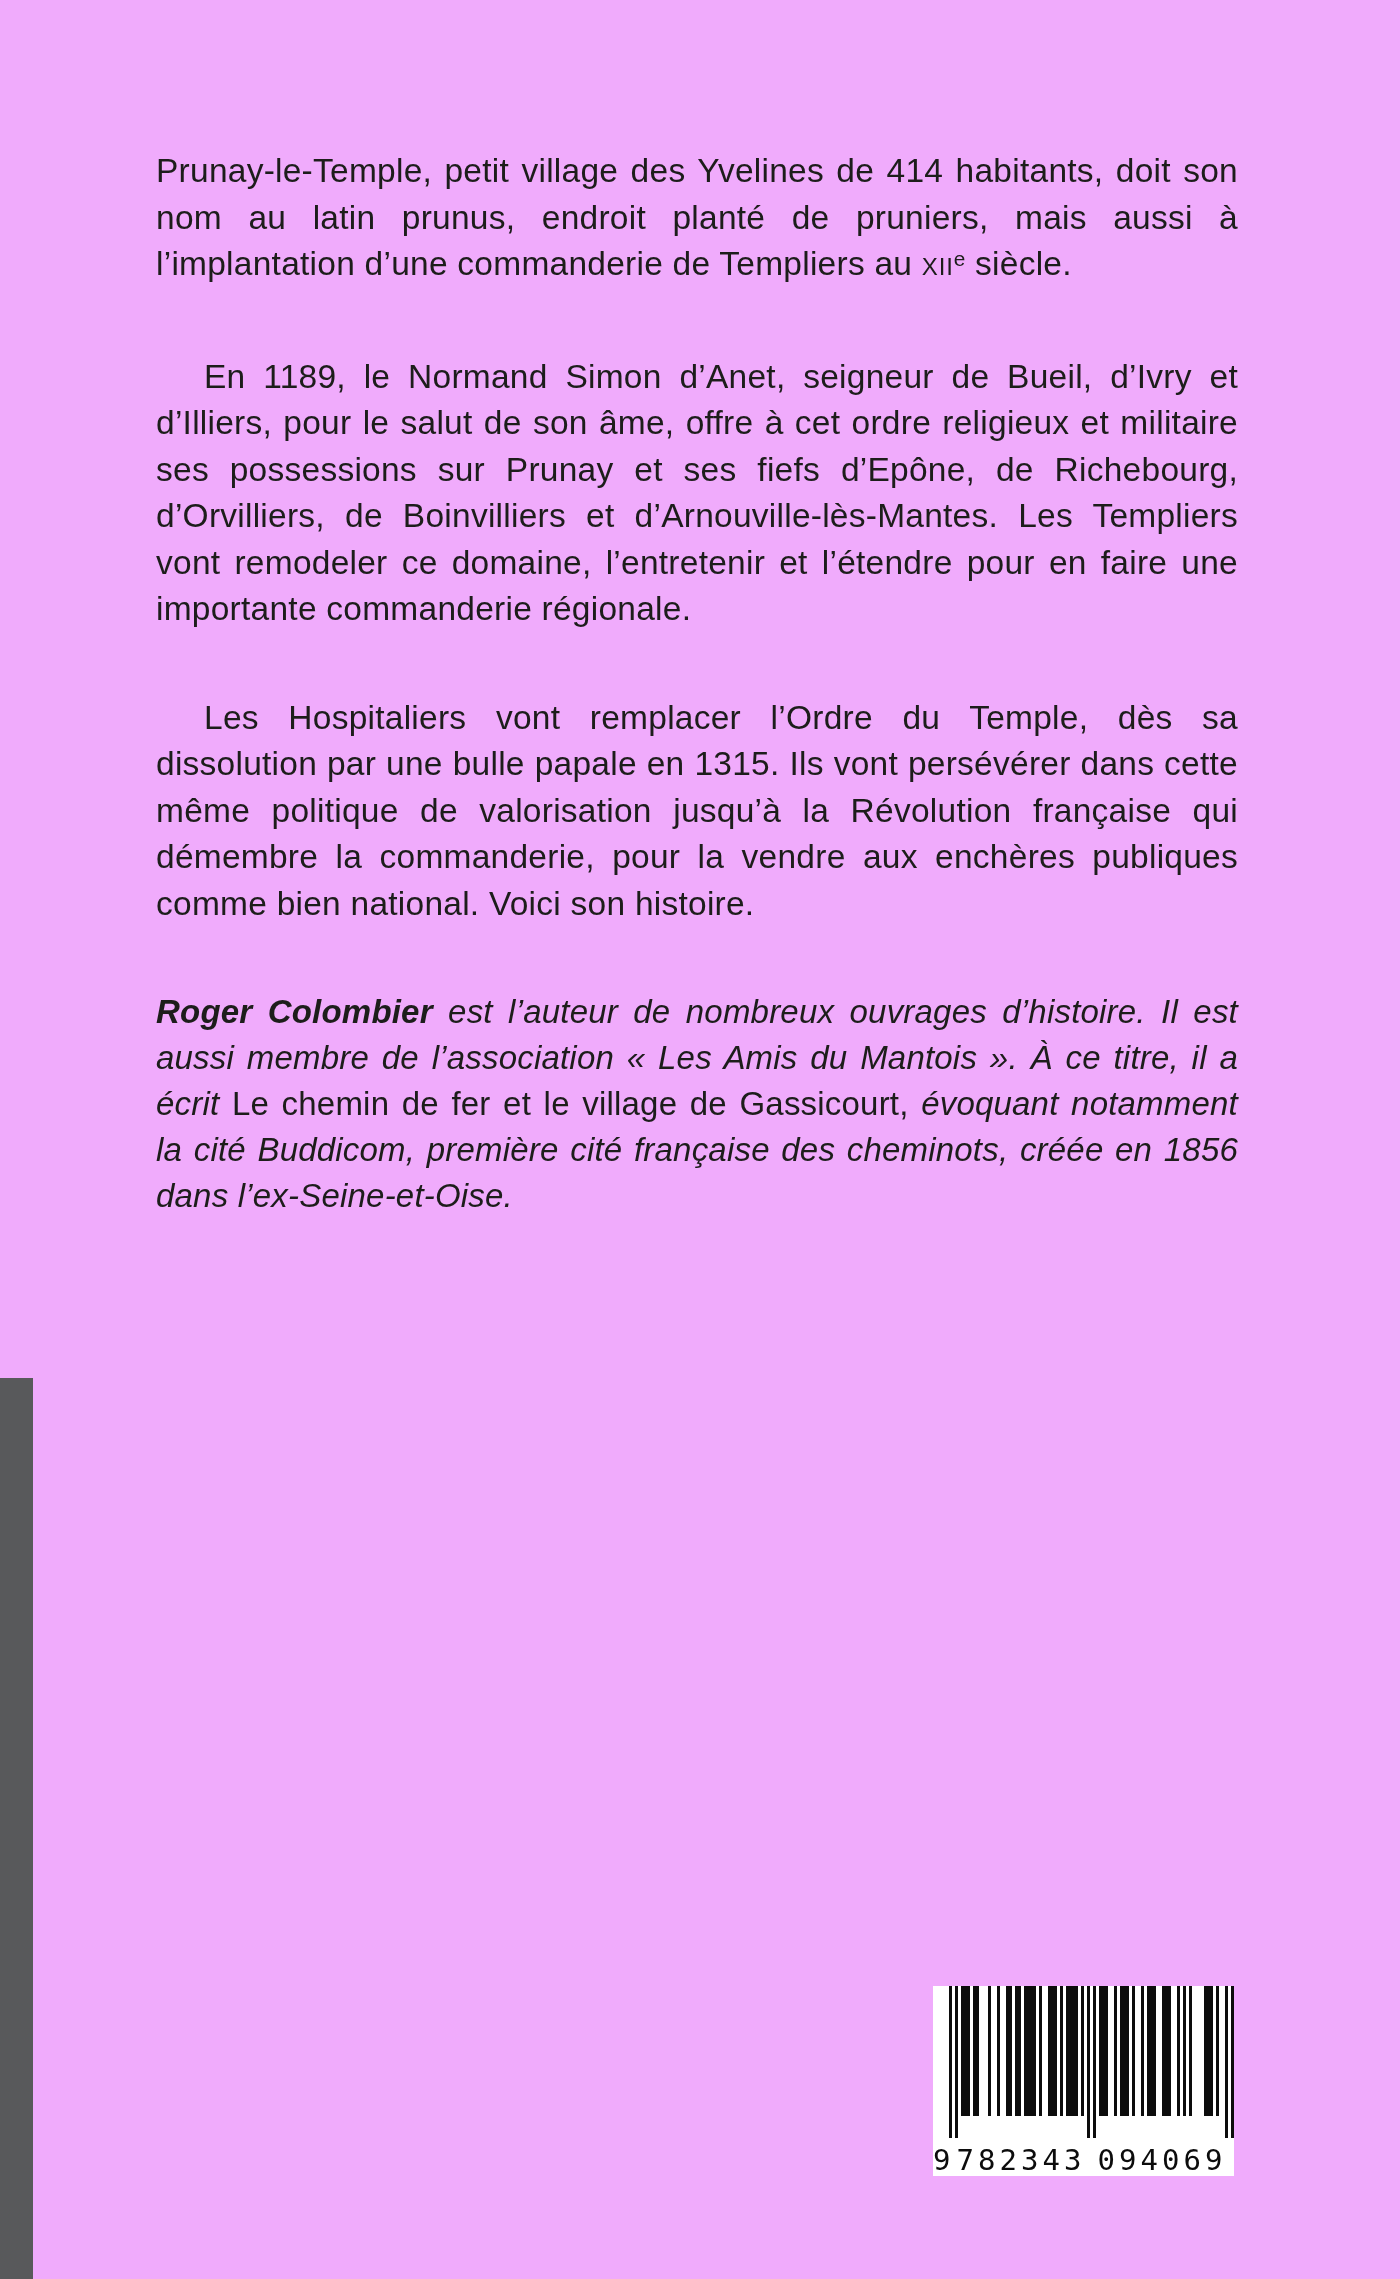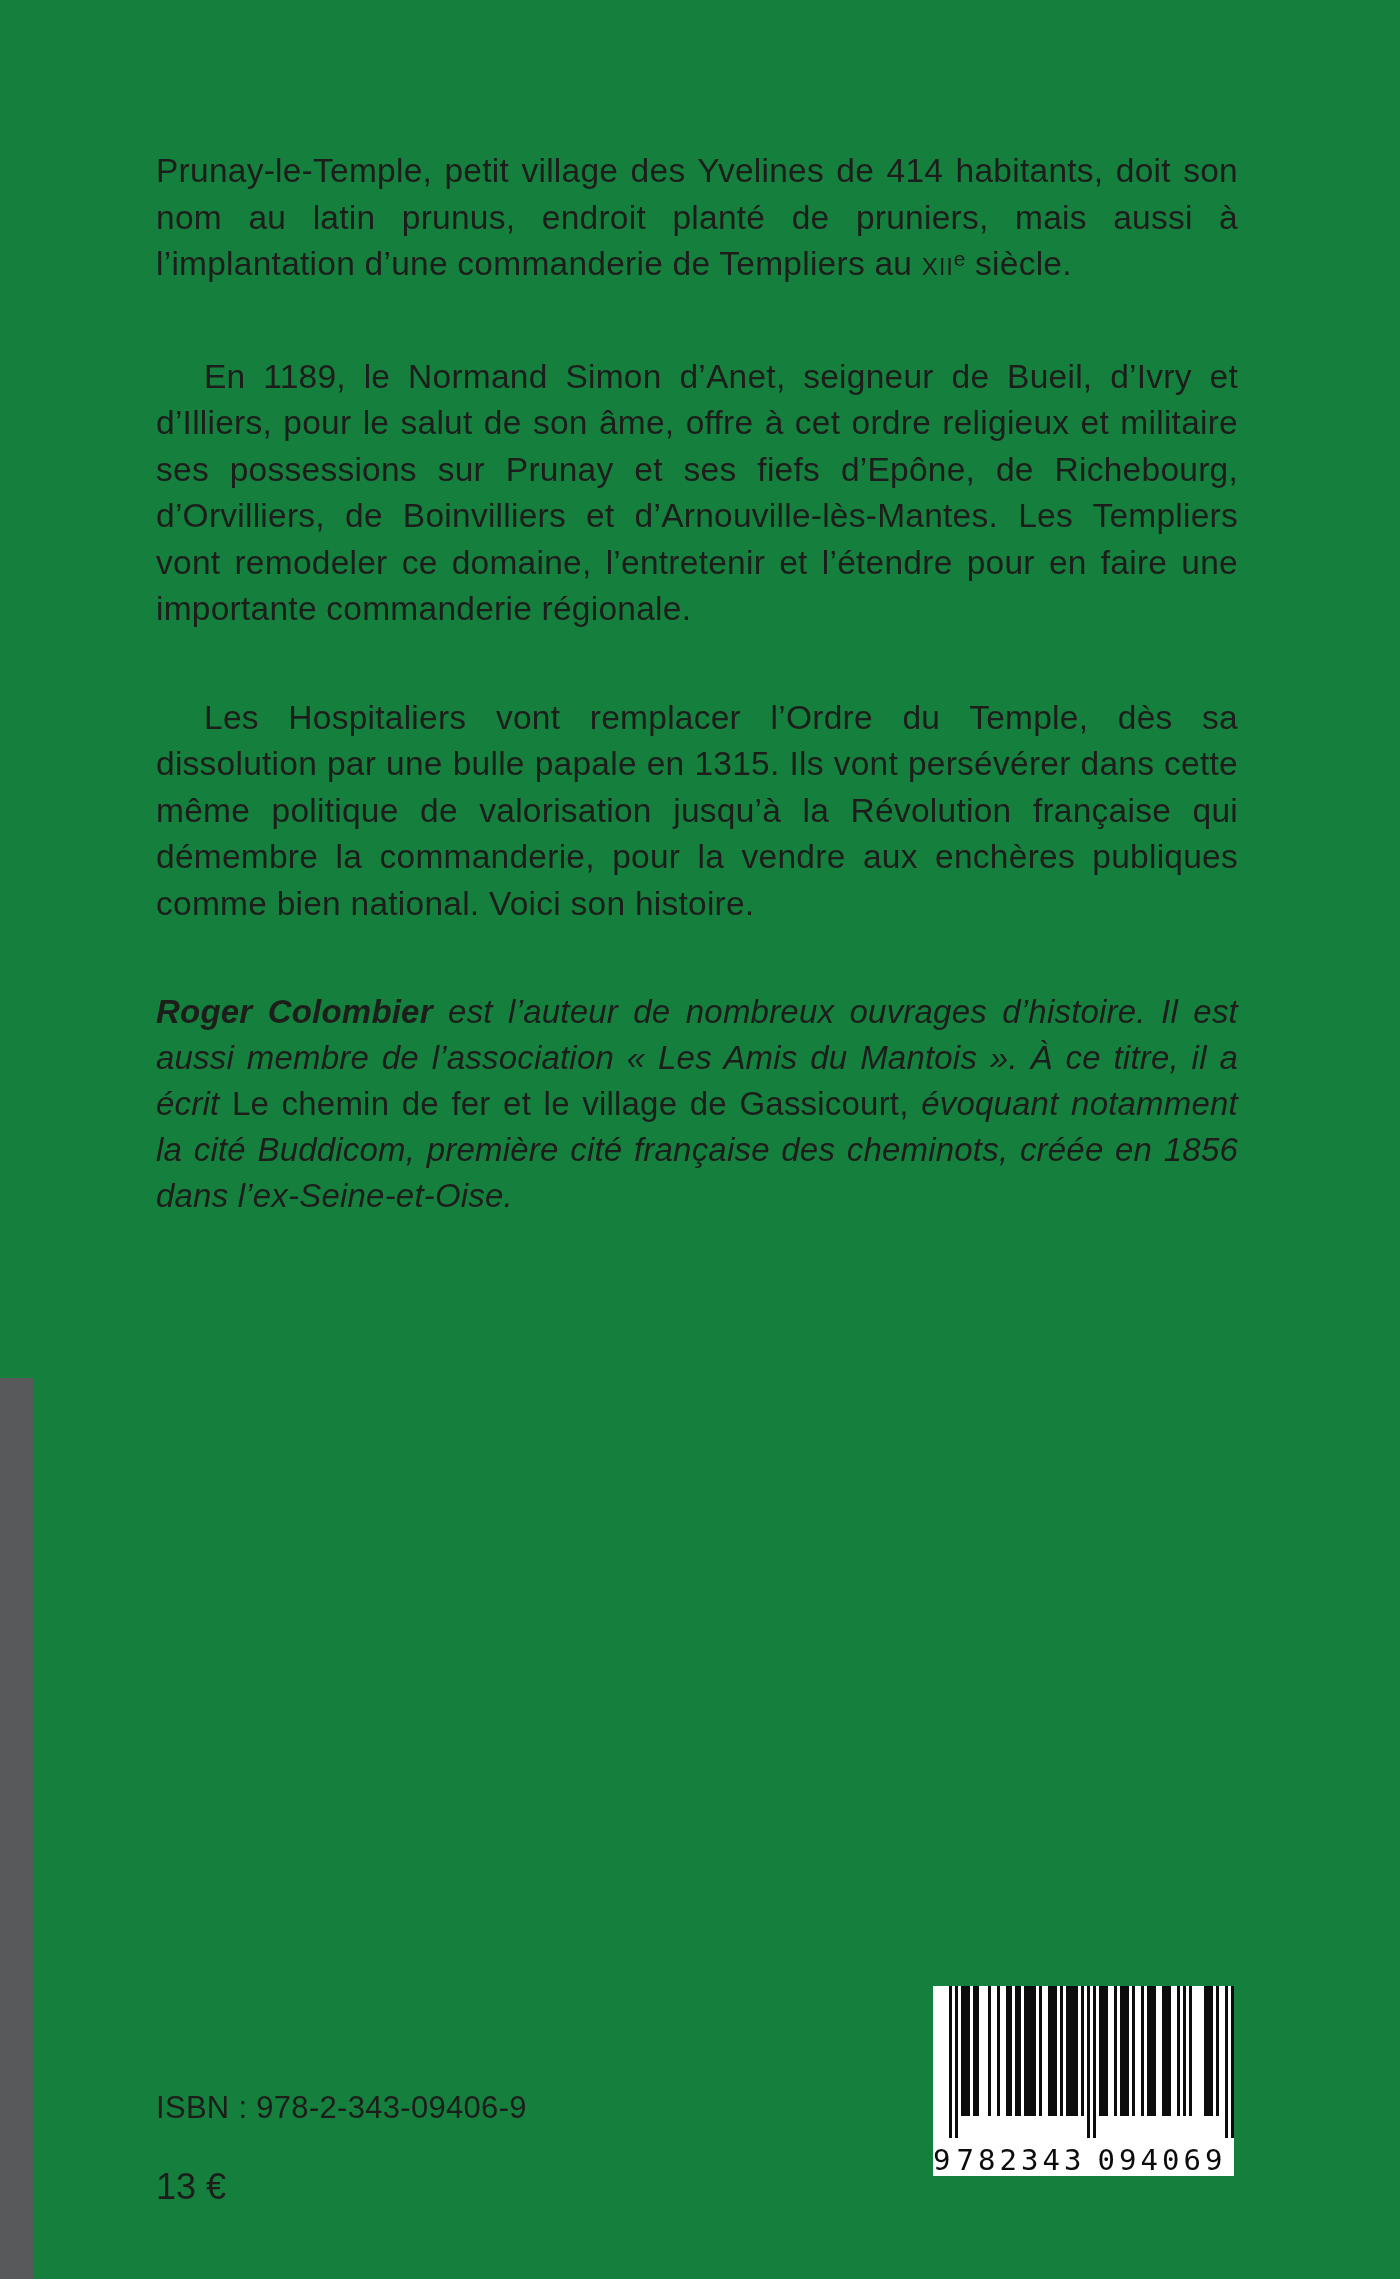--- a/index.html
+++ b/index.html
@@ -6,21 +6,21 @@
   html, body { background: #ffffff; }
   body {
     width: 1400px; height: 2279px;
     font-family: "Liberation Sans", sans-serif;
     color: #1d1d1b;
     overflow: hidden;
   }
   .page {
     position: relative;
     width: 1400px; height: 2279px;
-    background: #15803d;
+    background: #f0abfc;
     overflow: hidden;
   }
   .spine-bar {
     position: absolute;
     left: 0; top: 1378px;
     width: 33px; height: 901px;
     background: #58595b;
   }
   .text-block {
     position: absolute;
@@ -75,24 +75,20 @@
 
   <div class="spine-bar" style="background: rgb(88, 89, 91);"></div>
 
   <main class="text-block">
     <p class="para no-indent"><span>Prunay-le-Temple, petit village des Yvelines de 414 habitants, doit son nom au latin prunus, endroit planté de pruniers, mais aussi à l’implantation d’une commanderie de Templiers au </span><span class="sc">xii</span><span class="sup">e</span><span> siècle.</span></p>
     <p class="para indent"><span>En 1189, le Normand Simon d’Anet, seigneur de Bueil, d’Ivry et d’Illiers, pour le salut de son âme, offre à cet ordre religieux et militaire ses possessions sur Prunay et ses fiefs d’Epône, de Richebourg, d’Orvilliers, de Boinvilliers et d’Arnouville-lès-Mantes. Les Templiers vont remodeler ce domaine, l’entretenir et l’étendre pour en faire une importante commanderie régionale.</span></p>
     <p class="para indent"><span>Les Hospitaliers vont remplacer l’Ordre du Temple, dès sa dissolution par une bulle papale en 1315. Ils vont persévérer dans cette même politique de valorisation jusqu’à la Révolution française qui démembre la commanderie, pour la vendre aux enchères publiques comme bien national. Voici son histoire.</span></p>
     <p class="bio"><span class="bi">Roger Colombier</span><span class="i"> est l’auteur de nombreux ouvrages d’histoire. Il est aussi membre de l’association «&nbsp;Les Amis du Mantois&nbsp;». À ce titre, il a écrit </span><span class="rm">Le chemin de fer et le village de Gassicourt,</span><span class="i"> évoquant notamment la cité Buddicom, première cité française des cheminots, créée en 1856 dans l’ex-Seine-et-Oise.</span></p>
   </main>
 
-  <div class="isbn-block">
-    <div class="isbn-line">ISBN&nbsp;: 978-2-343-09406-9</div>
-    <div class="price-line">13 €</div>
-  </div>
 
   <div class="barcode-wrap">
     <svg width="301" height="190" viewBox="0 0 301 190" xmlns="http://www.w3.org/2000/svg">
         <rect x="16" y="0" width="3" height="152" fill="#0c0c0c"></rect>
         <rect x="22" y="0" width="3" height="152" fill="#0c0c0c"></rect>
         <rect x="28" y="0" width="3" height="130" fill="#0c0c0c"></rect>
         <rect x="31" y="0" width="3" height="130" fill="#0c0c0c"></rect>
         <rect x="34" y="0" width="3" height="130" fill="#0c0c0c"></rect>
         <rect x="40" y="0" width="3" height="130" fill="#0c0c0c"></rect>
         <rect x="43" y="0" width="3" height="130" fill="#0c0c0c"></rect>

